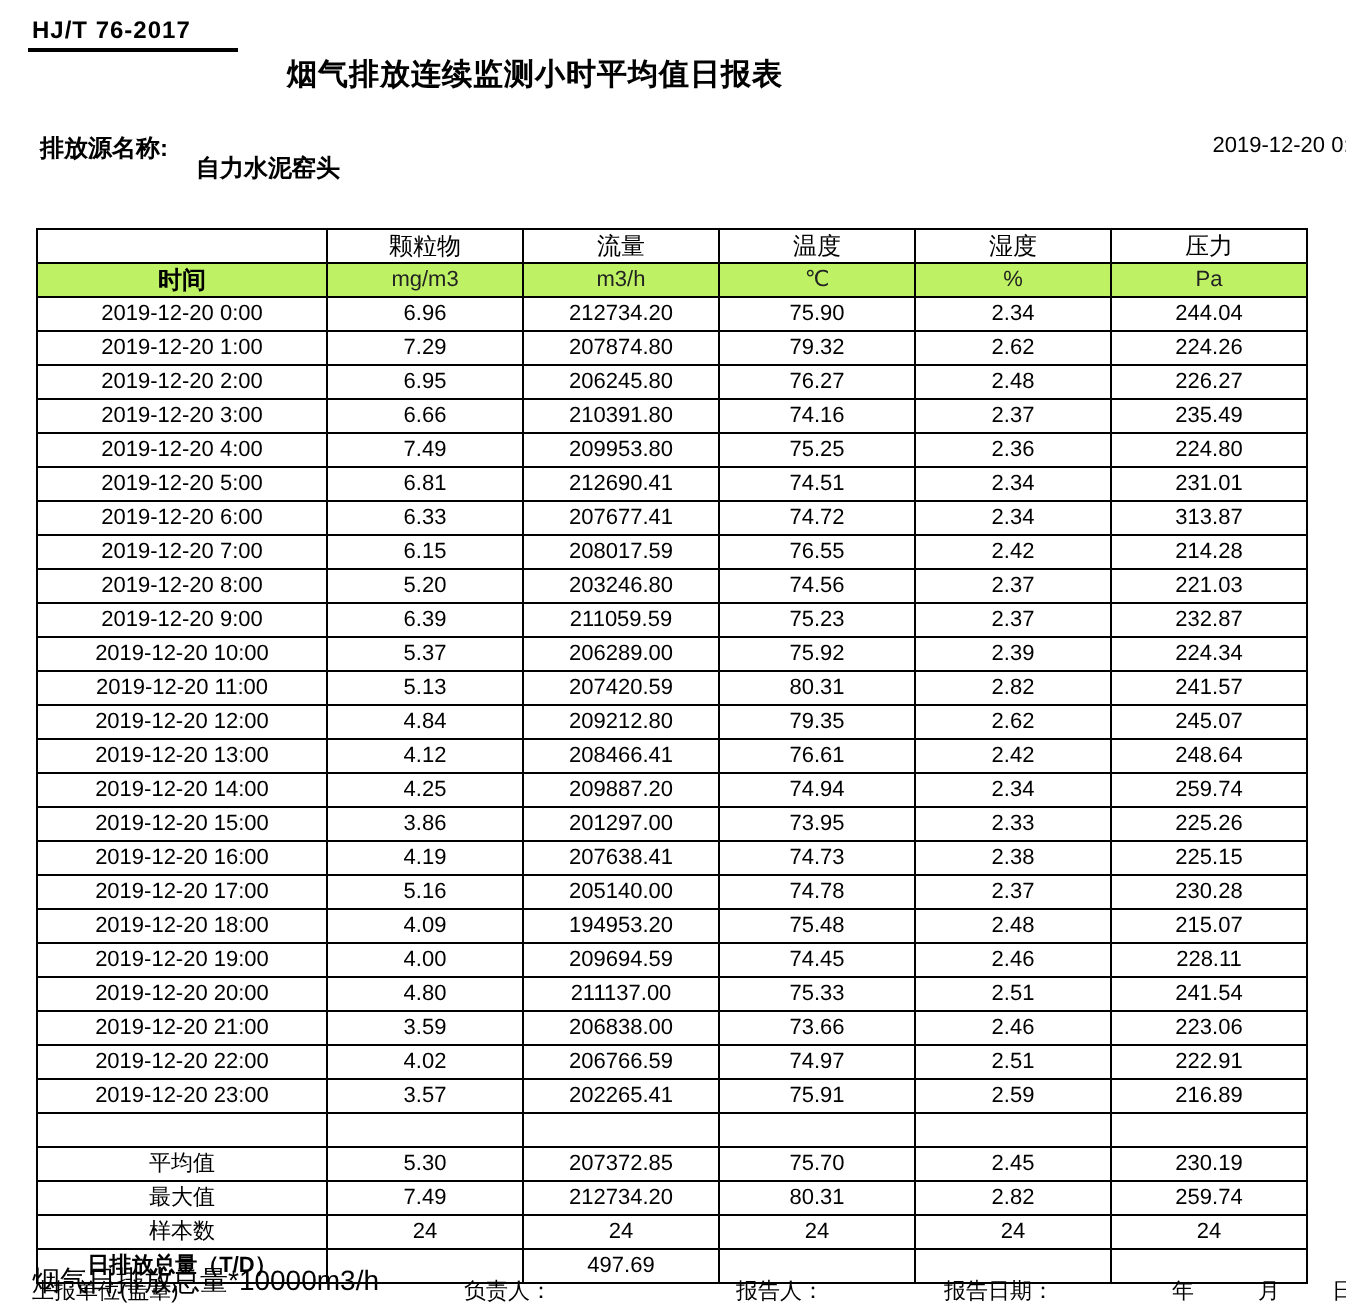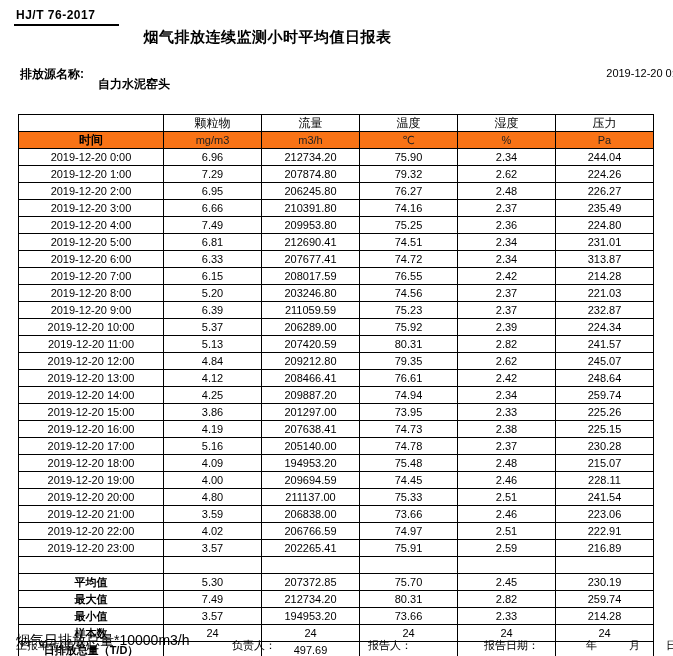--- a/index.html
+++ b/index.html
@@ -46,41 +46,41 @@
     padding:0;
     height:16px;
     line-height:16px;
     font-weight:normal;
   }
   .c-time{width:145px;}
   .c-data{width:98px;}
 
   .hdr-row td{height:27px;line-height:27px;font-size:12px;font-weight:bold;}
   .hdr-row td.blank{border-right:1px solid #000;}
-  .unit-row td{background:#f97316;height:18px;line-height:18px;color:#222;}
+  .unit-row td{background:#bef264;height:18px;line-height:18px;color:#222;}
   .unit-row td.timehead{font-size:12px;font-weight:bold;color:#000;}
 
   .spacer-row td{height:14px;line-height:14px;}
 
   .sum-row td{height:18px;line-height:18px;}
-  .sum-row td.lbl{font-weight:bold;}
+  .sum-row td.lbl{font-weight:normal;}
   .total-row td{height:18px;line-height:18px;}
   .total-row td.lbl{font-weight:bold;}
   .total-row td.empty{border-left:1px solid #000;border-right:1px solid #000;}
 
   .footnote{
     position:absolute;left:16px;top:632px;font-size:14px;
   }
   .footer-line{
     position:absolute;left:16px;top:638px;width:645px;font-size:11px;
   }
   .footer-line span.f1{position:absolute;left:0;}
   .footer-line span.f2{position:absolute;left:216px;}
   .footer-line span.f3{position:absolute;left:352px;}
-  .footer-line span.f4{position:absolute;left:468px;}
+  .footer-line span.f4{position:absolute;left:456px;}
   .footer-line span.f5{position:absolute;left:570px;}
   .footer-line span.f6{position:absolute;left:613px;}
   .footer-line span.f7{position:absolute;left:650px;}
 </style>
 </head>
 <body>
 
 <div class="page">
 
   <div class="std-code">HJ/T  76-2017</div>
@@ -329,28 +329,20 @@
       </tr>
       <tr class="sum-row">
         <td class="lbl">最大值</td>
         <td>7.49</td>
         <td>212734.20</td>
         <td>80.31</td>
         <td>2.82</td>
         <td>259.74</td>
       </tr>
       <tr class="sum-row">
-        <td class="lbl">最小值</td>
-        <td>3.57</td>
-        <td>194953.20</td>
-        <td>73.66</td>
-        <td>2.33</td>
-        <td>214.28</td>
-      </tr>
-      <tr class="sum-row">
         <td class="lbl">样本数</td>
         <td>24</td>
         <td>24</td>
         <td>24</td>
         <td>24</td>
         <td>24</td>
       </tr>
       <tr class="total-row">
         <td class="lbl">日排放总量（T/D）</td>
         <td class="empty"></td>

